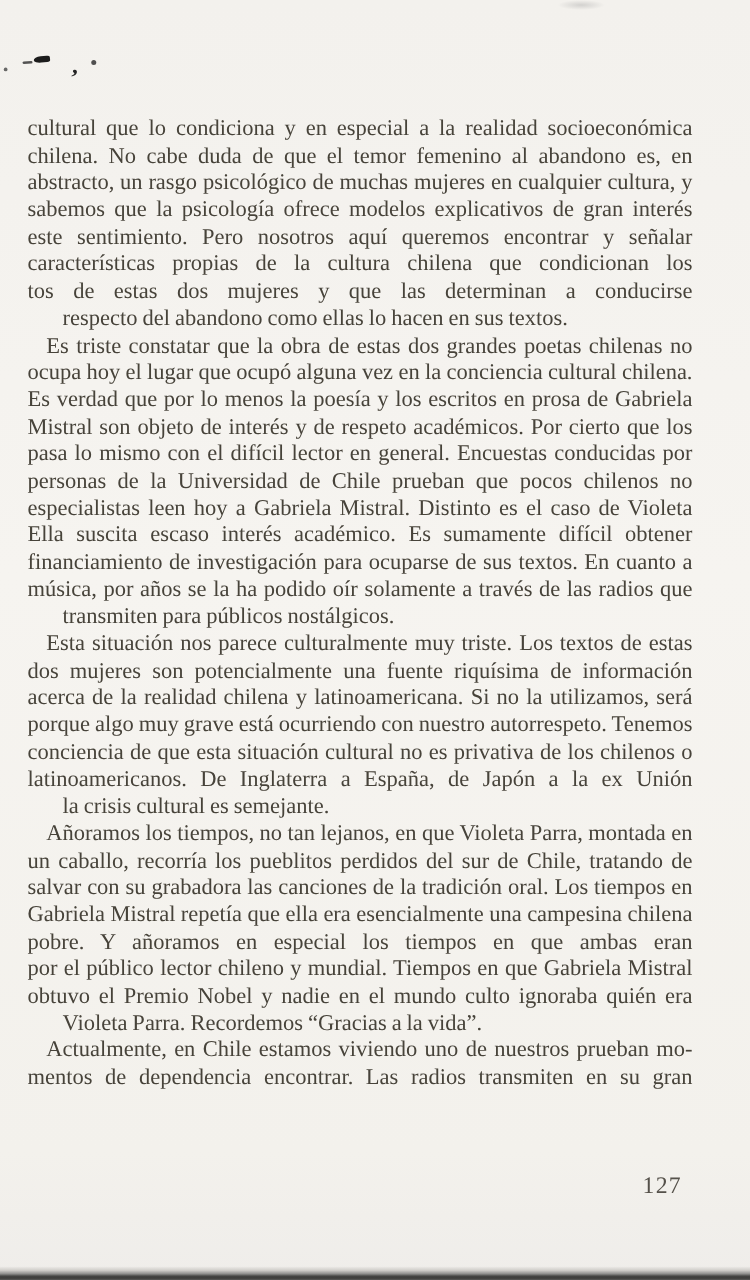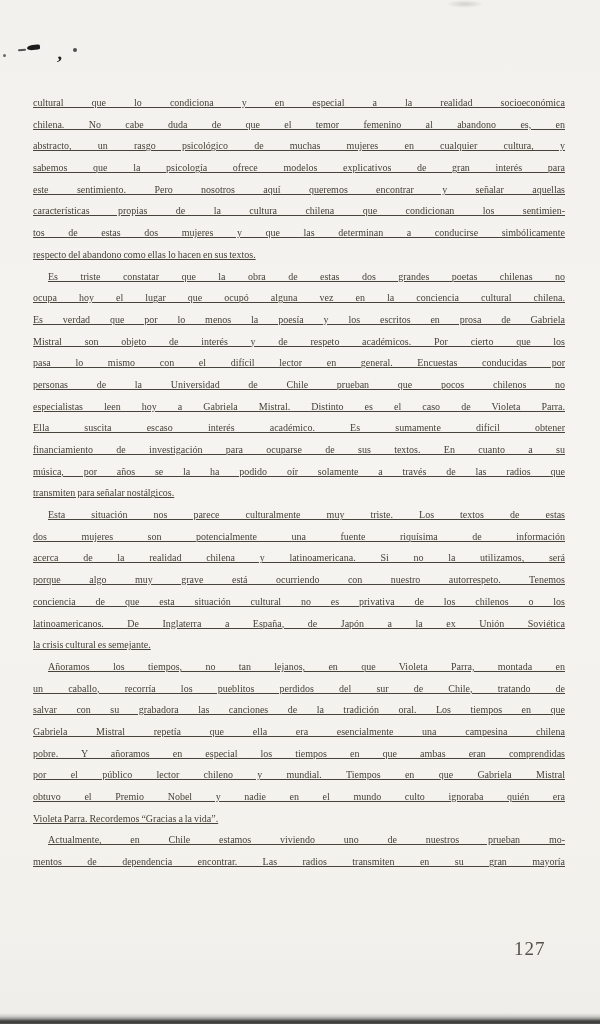--- a/index.html
+++ b/index.html
@@ -12,39 +12,38 @@
   }
   .page {
     position: absolute;
     left: 0; top: 0;
     width: 600px; height: 1024px;
     background: linear-gradient(180deg, #f3f1ed 0%, #f6f4f0 45%, #f3f1ec 90%, #efedea 100%);
   }
   
   .text-block {
     position: absolute;
-    left: 33px;
+    left: 22px;
     top: 92px;
     width: 532px;
-    font-size: 10px;
+    font-size: 18px;
     line-height: 21.7px;
     color: #47433a;
     word-spacing: -0.5px;
     text-rendering: optimizeLegibility;
-    text-decoration: underline;
   }
   .paragraph { margin: 0; padding: 0; }
   .line {
     text-align: justify;
     text-align-last: justify;
     white-space: normal;
     height: 21.7px;
     overflow: hidden;
   }
-  .line.last { text-align-last: left; }
+  .line.last { text-align-last: left; margin-left: 28px; }
   .line.indent { text-indent: 15px; }
   
   .page-number {
     position: absolute;
     left: 514px;
     top: 938px;
     font-size: 19px;
     color: #55514a;
     letter-spacing: 1px;
   }
@@ -104,21 +103,21 @@
         <div class="line indent">Es triste constatar que la obra de estas dos grandes poetas chilenas no</div>
         <div class="line">ocupa hoy el lugar que ocupó alguna vez en la conciencia cultural chilena.</div>
         <div class="line">Es verdad que por lo menos la poesía y los escritos en prosa de Gabriela</div>
         <div class="line">Mistral son objeto de interés y de respeto académicos. Por cierto que los</div>
         <div class="line">pasa lo mismo con el difícil lector en general. Encuestas conducidas por</div>
         <div class="line">personas de la Universidad de Chile prueban que pocos chilenos no</div>
         <div class="line">especialistas leen hoy a Gabriela Mistral. Distinto es el caso de Violeta Parra.</div>
         <div class="line">Ella suscita escaso interés académico. Es sumamente difícil obtener</div>
         <div class="line">financiamiento de investigación para ocuparse de sus textos. En cuanto a su</div>
         <div class="line">música, por años se la ha podido oír solamente a través de las radios que</div>
-        <div class="line last">transmiten para señalar nostálgicos.</div>
+        <div class="line last">transmiten para públicos nostálgicos.</div>
       </div>
       <div class="paragraph">
         <div class="line indent">Esta situación nos parece culturalmente muy triste. Los textos de estas</div>
         <div class="line">dos mujeres son potencialmente una fuente riquísima de información</div>
         <div class="line">acerca de la realidad chilena y latinoamericana. Si no la utilizamos, será</div>
         <div class="line">porque algo muy grave está ocurriendo con nuestro autorrespeto. Tenemos</div>
         <div class="line">conciencia de que esta situación cultural no es privativa de los chilenos o los</div>
         <div class="line">latinoamericanos. De Inglaterra a España, de Japón a la ex Unión Soviética</div>
         <div class="line last">la crisis cultural es semejante.</div>
       </div>

